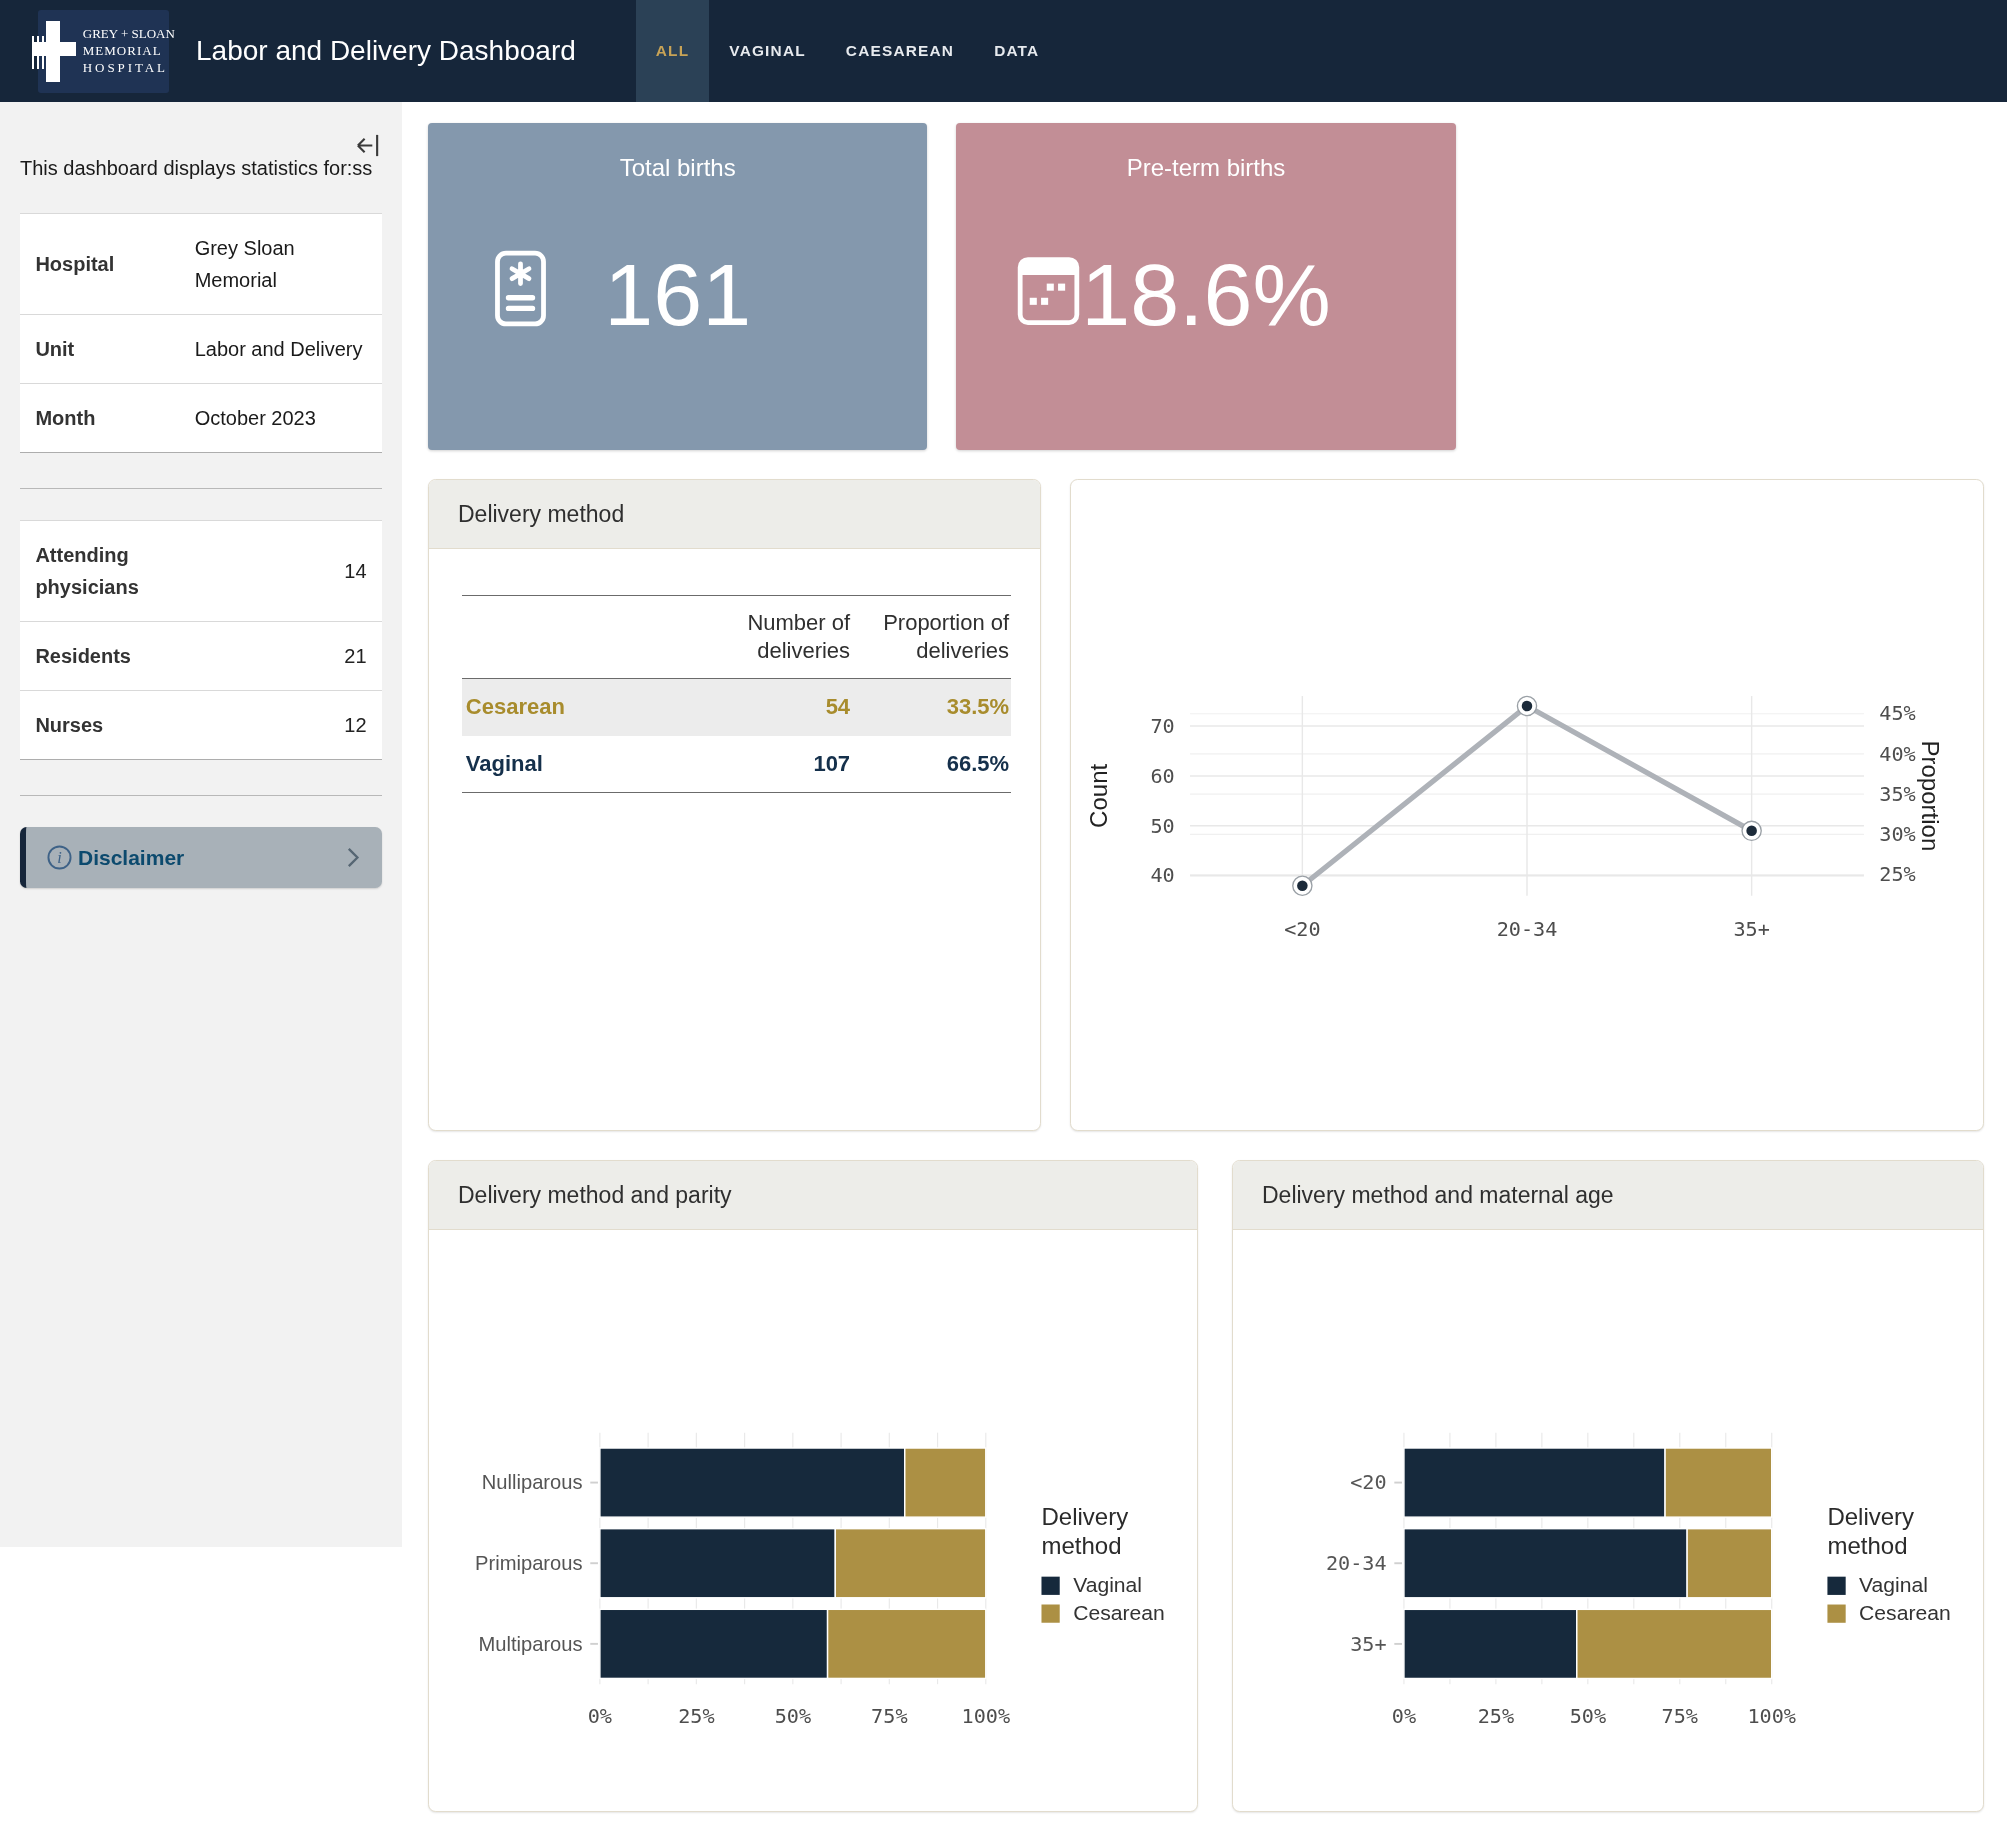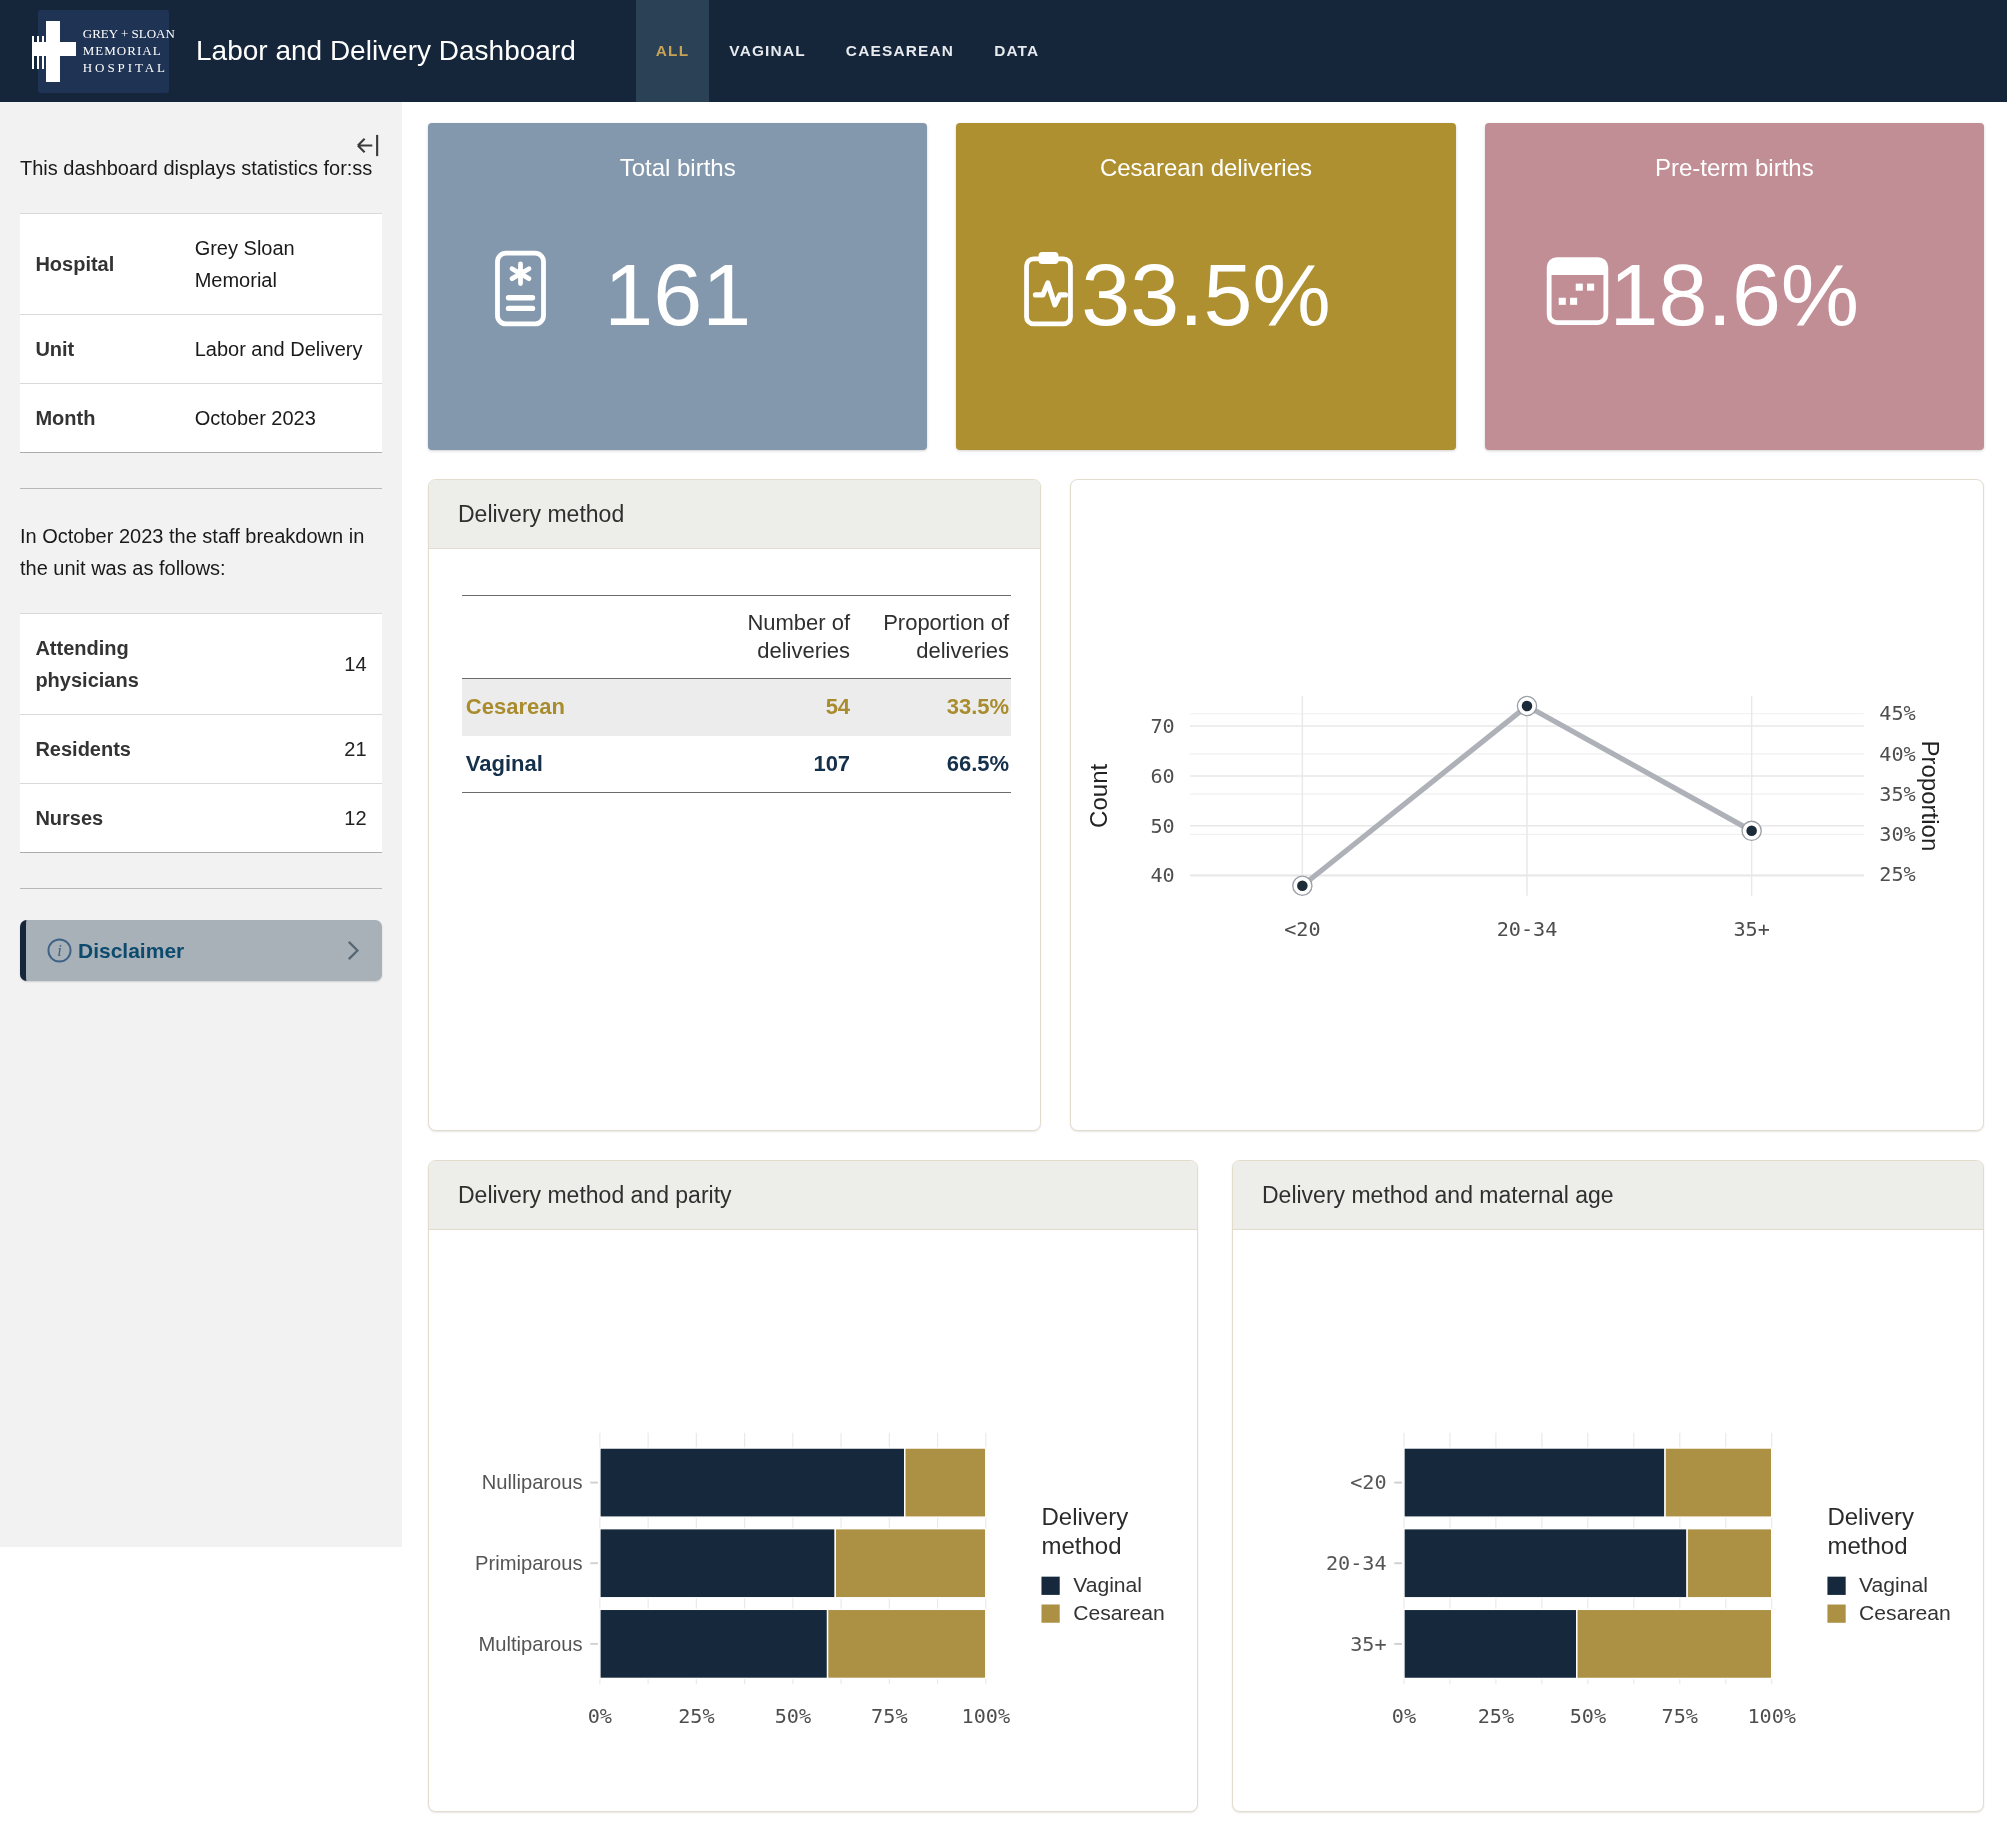--- a/index.html
+++ b/index.html
@@ -119,21 +119,20 @@
         </tr>
         <tr>
           <td class="lbl">Month</td>
           <td>October 2023</td>
         </tr>
       </tbody>
         </table>
 
       <hr class="side-hr">
 
-      <p class="side-p">In October 2023 the staff breakdown in the unit was as follows:</p>
 
       <table class="side-table">
         <tbody>
             <tr>
           <td class="lbl">Attending physicians</td>
           <td class="num">14</td>
         </tr>
         <tr>
           <td class="lbl">Residents</td>
           <td class="num">21</td>
@@ -167,31 +166,20 @@
           <span class="vbox-icon">
             <svg width="85" height="85" viewBox="0 0 24 24" fill="none" stroke="#fff" stroke-width="1.35" stroke-linecap="round">
               <rect x="5.5" y="2" width="13" height="20" rx="2.4"></rect>
               <path d="M12 5 v5.6 M9.6 6.4 l4.8 2.8 M14.4 6.4 l-4.8 2.8"></path>
               <path d="M8.6 14.6 h6.8 M8.6 17.6 h6.8" stroke-width="1.5"></path>
             </svg>
           </span>
           <div class="vbox-value">161</div>
         </div>
 
-        <div class="vbox" style="background-color: rgb(174, 144, 48);">
-          <div class="vbox-title">Cesarean deliveries</div>
-          <span class="vbox-icon">
-            <svg width="85" height="85" viewBox="0 0 24 24" fill="none" stroke="#fff" stroke-width="1.35" stroke-linecap="round">
-              <rect x="5.8" y="3.6" width="12.4" height="18.4" rx="2"></rect>
-              <rect x="9.2" y="1.7" width="5.6" height="3.4" rx="1" fill="#fff" stroke="none"></rect>
-              <path d="M8.3 13.8 h2.1 l1.4-3.4 l2 6.2 l1.4-2.8 h1.6" stroke-width="1.45" stroke-linejoin="round"></path>
-            </svg>
-          </span>
-          <div class="vbox-value">33.5%</div>
-        </div>
 
         <div class="vbox" style="background-color: rgb(194, 142, 150);">
           <div class="vbox-title">Pre-term births</div>
           <span class="vbox-icon">
             <svg width="85" height="85" viewBox="0 0 24 24" fill="none" stroke="#fff" stroke-width="1.35">
               <rect x="4" y="3.8" width="16" height="17.8" rx="2.2"></rect>
               <path d="M4.2 8.2 h15.6 v-2.3 a2 2 0 0 0 -2 -2 h-11.6 a2 2 0 0 0 -2 2 z" fill="#fff" stroke="none"></path>
               <rect x="11.5" y="10.6" width="2" height="2" fill="#fff" stroke="none"></rect>
               <rect x="14.7" y="10.6" width="2" height="2" fill="#fff" stroke="none"></rect>
               <rect x="6.7" y="14.6" width="2" height="2" fill="#fff" stroke="none"></rect>

